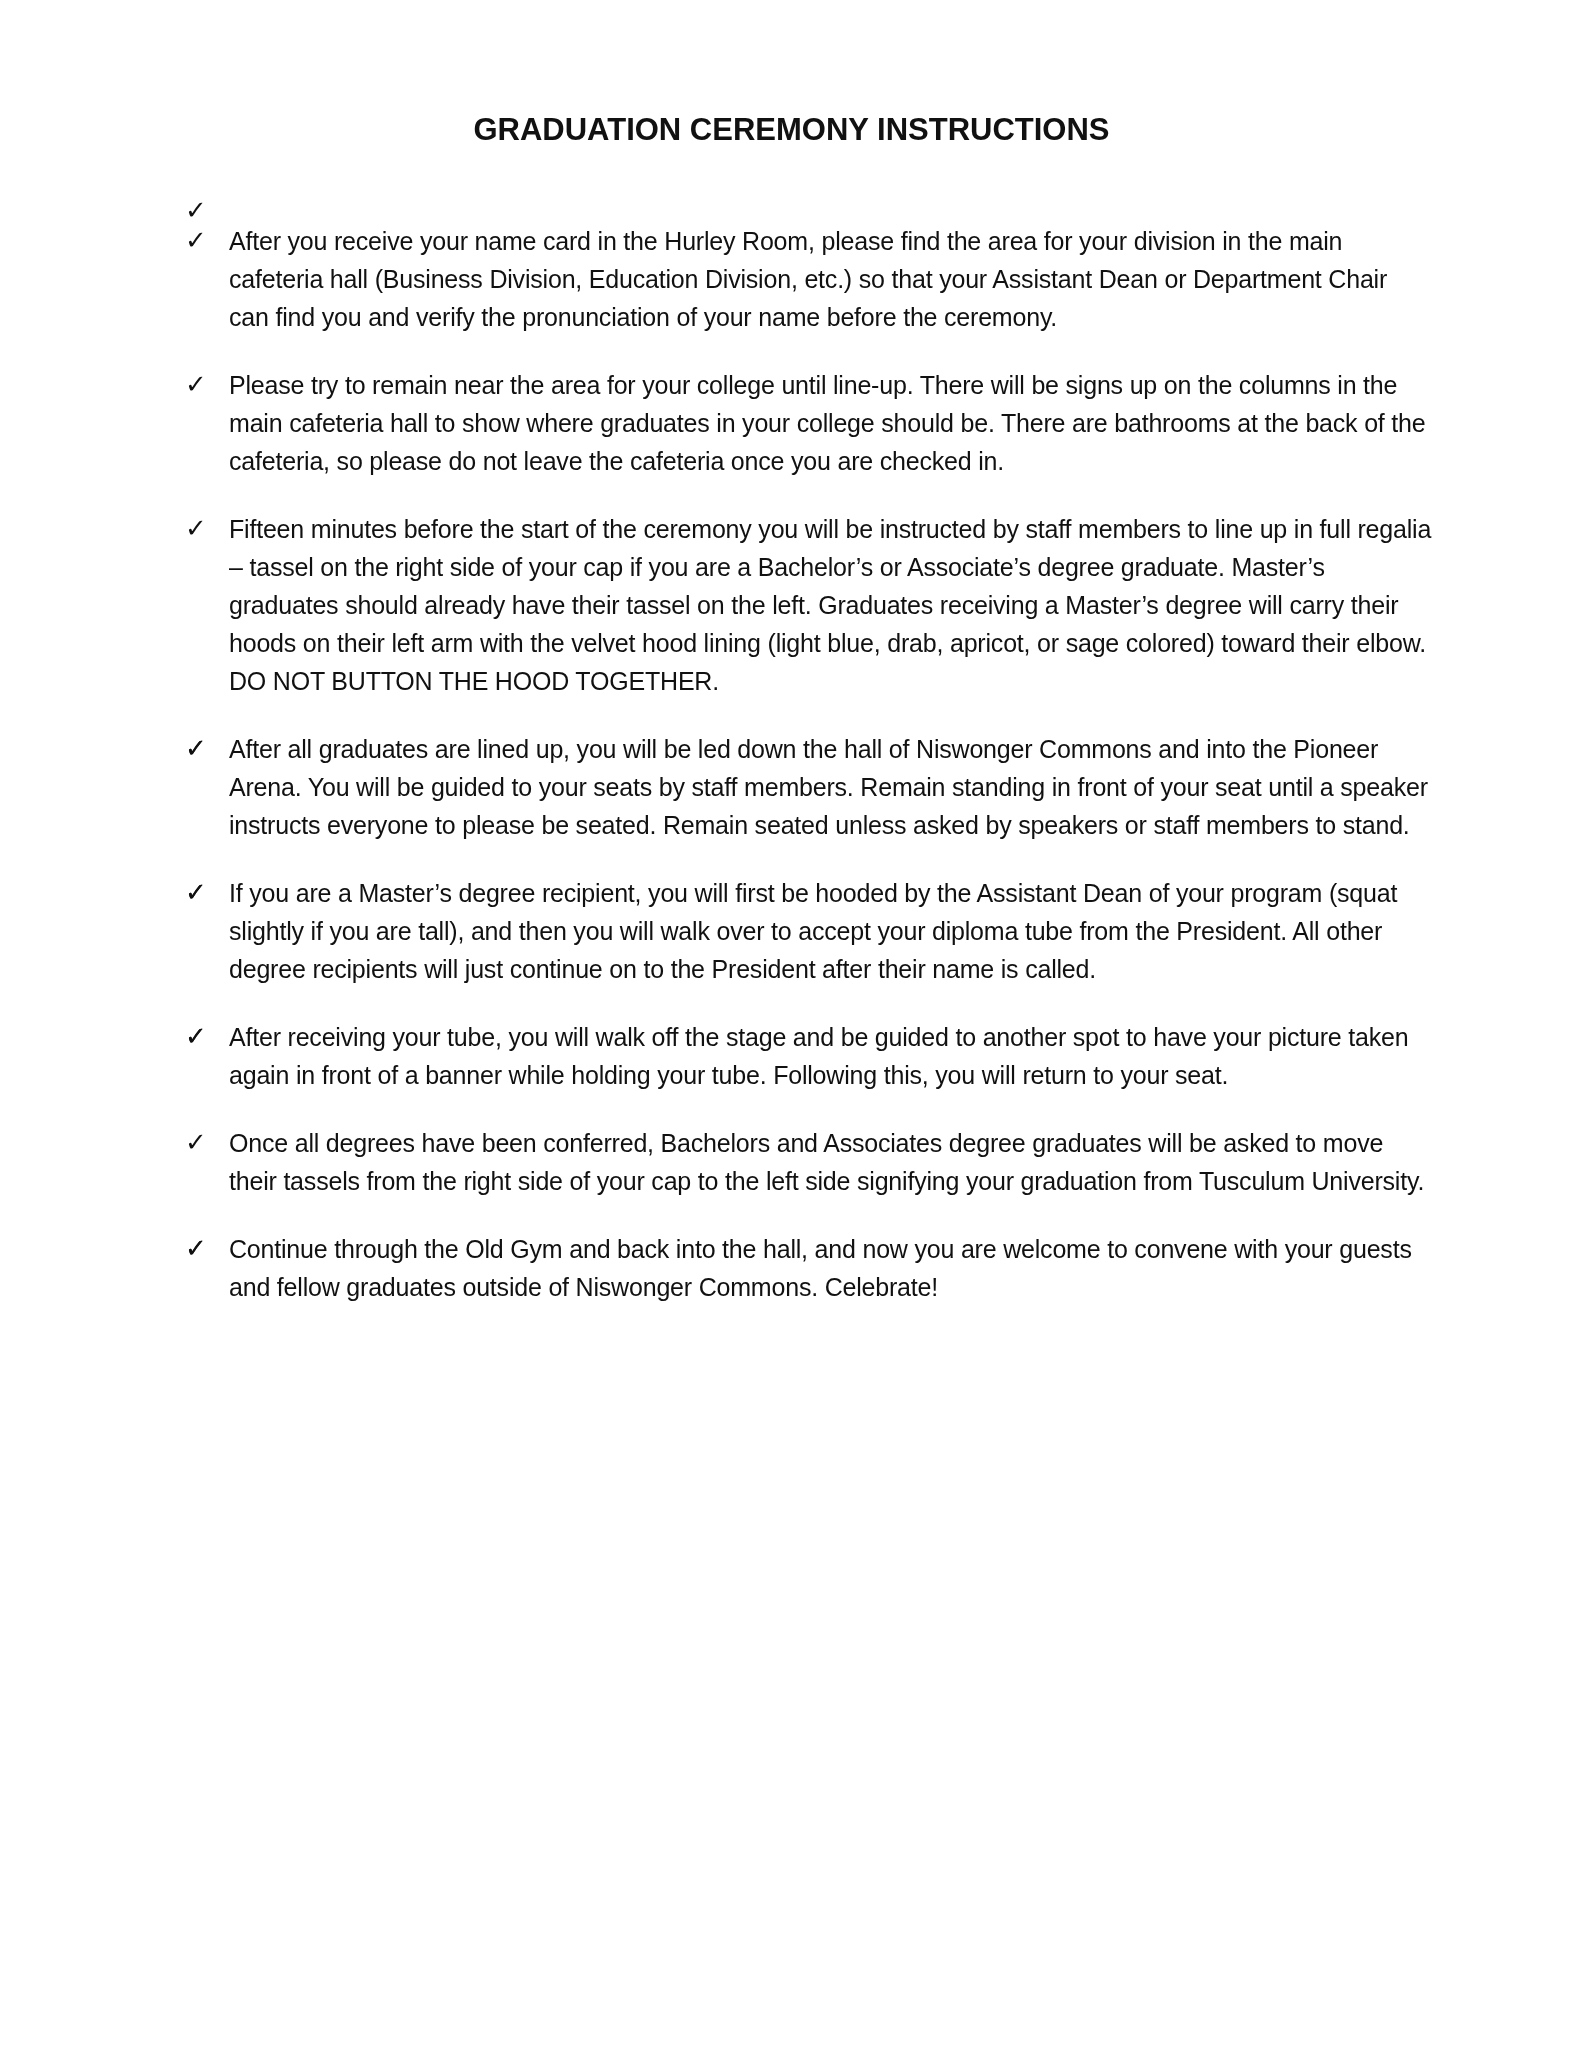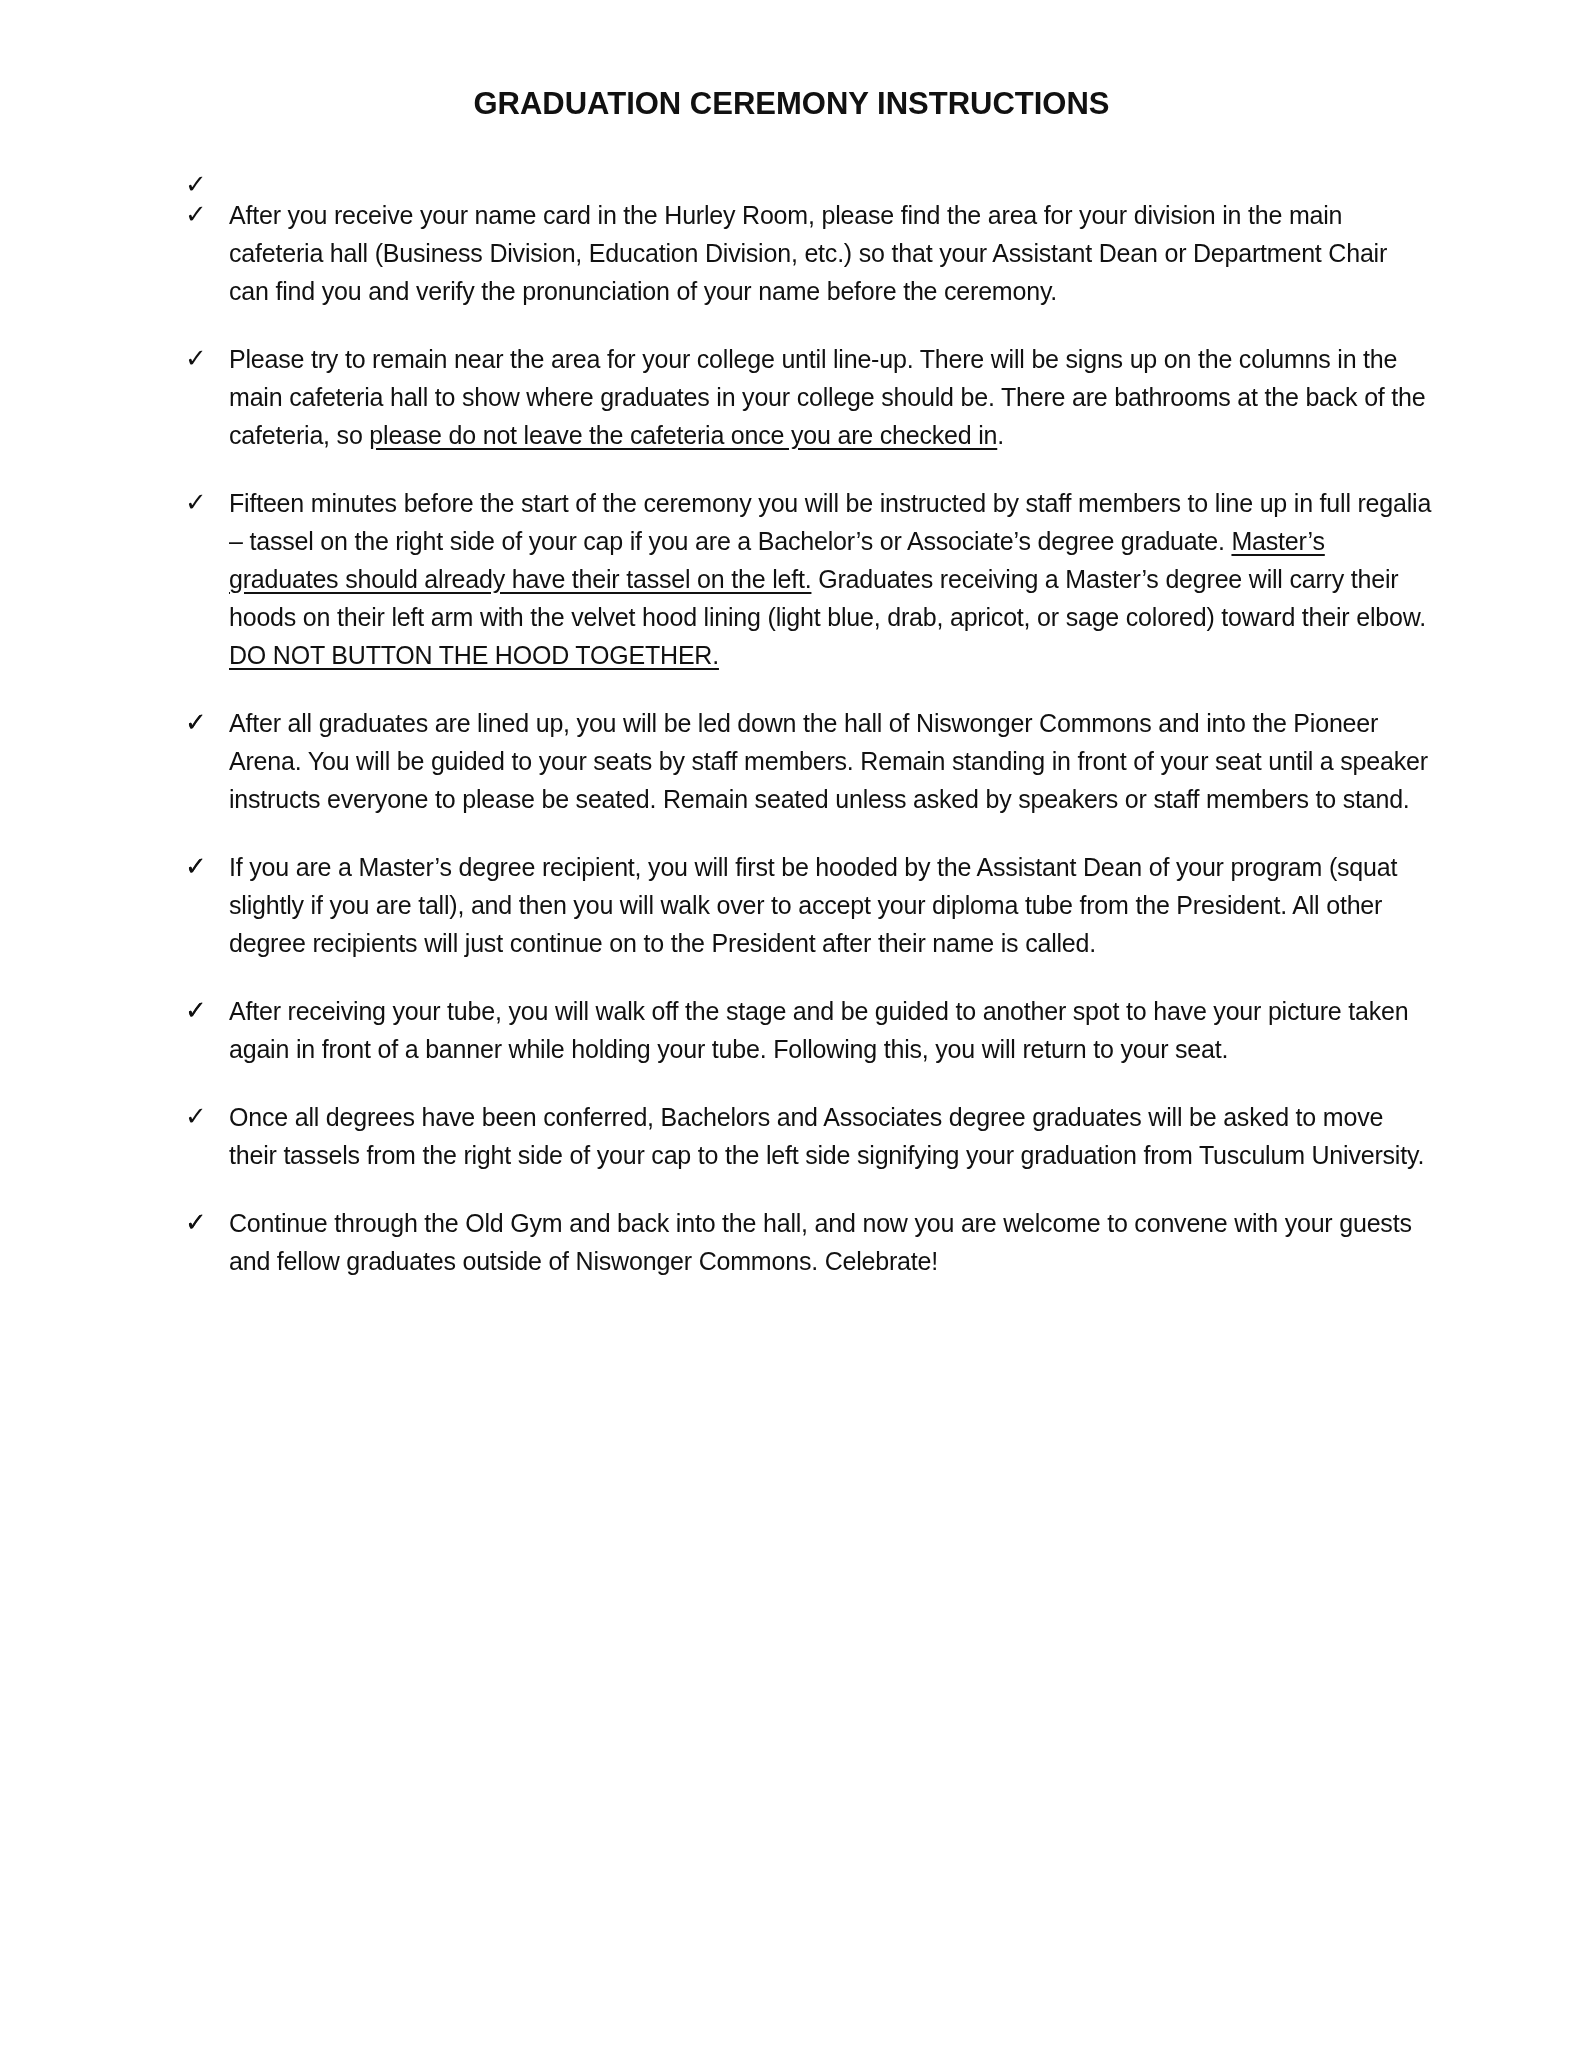--- a/index.html
+++ b/index.html
@@ -13,21 +13,21 @@
     height: 2048px;
     margin: 0 auto;
     background: #ffffff;
     color: #111111;
     font-family: "Liberation Sans", sans-serif;
     overflow: hidden;
     box-sizing: border-box;
   }
   .title {
     margin: 0;
-    padding-top: 86px;
+    padding-top: 112px;
     text-align: center;
     font-size: 31px;
     font-weight: 700;
     letter-spacing: 0px;
     color: #111111;
   }
   .bullets {
     padding: 44px 150px 0 185px;
   }
   .bullet {
@@ -39,21 +39,20 @@
     letter-spacing: -0.2px;
   }
   .check {
     position: absolute;
     left: 0;
     top: -1px;
     font-size: 26px;
     color: #111111;
   }
   .u {
-    text-decoration: underline;
     text-underline-offset: 4px;
   }
 </style>
 </head>
 <body>
 
 <div class="page">
   <h1 class="title">GRADUATION CEREMONY INSTRUCTIONS</h1>
   <div class="bullets" id="bullets">
       <div class="bullet"><span class="check">✓</span></div>

